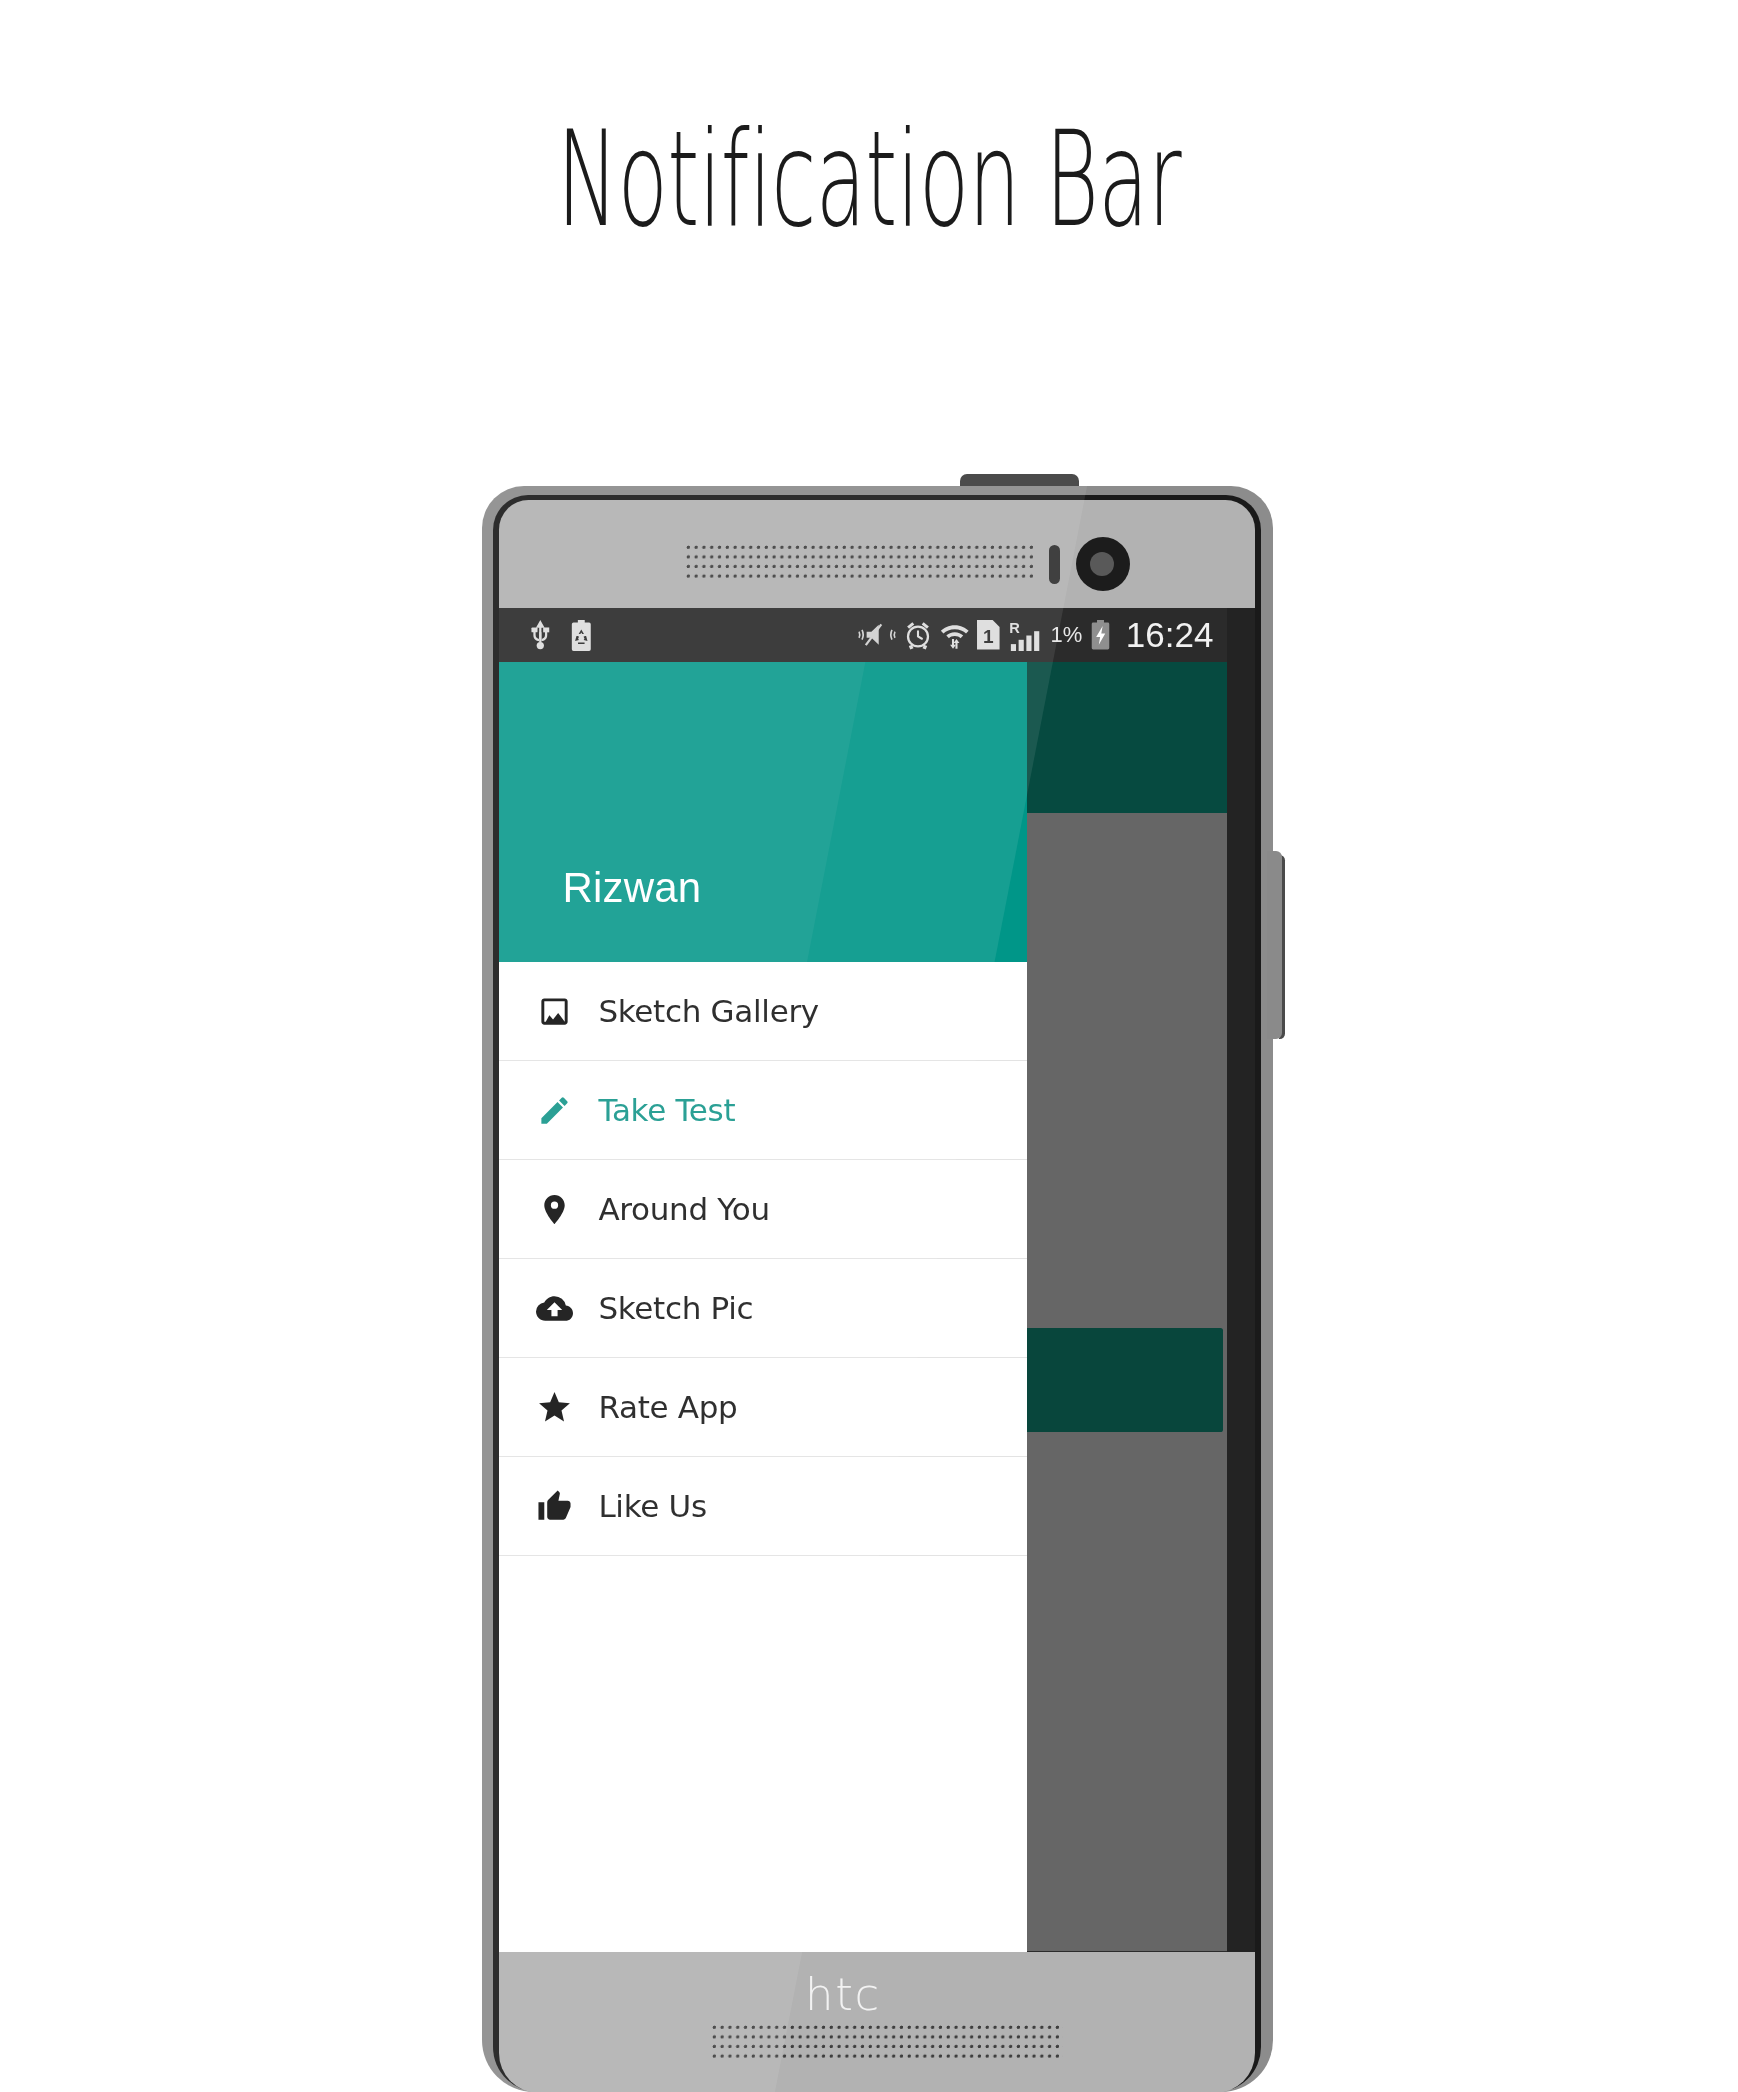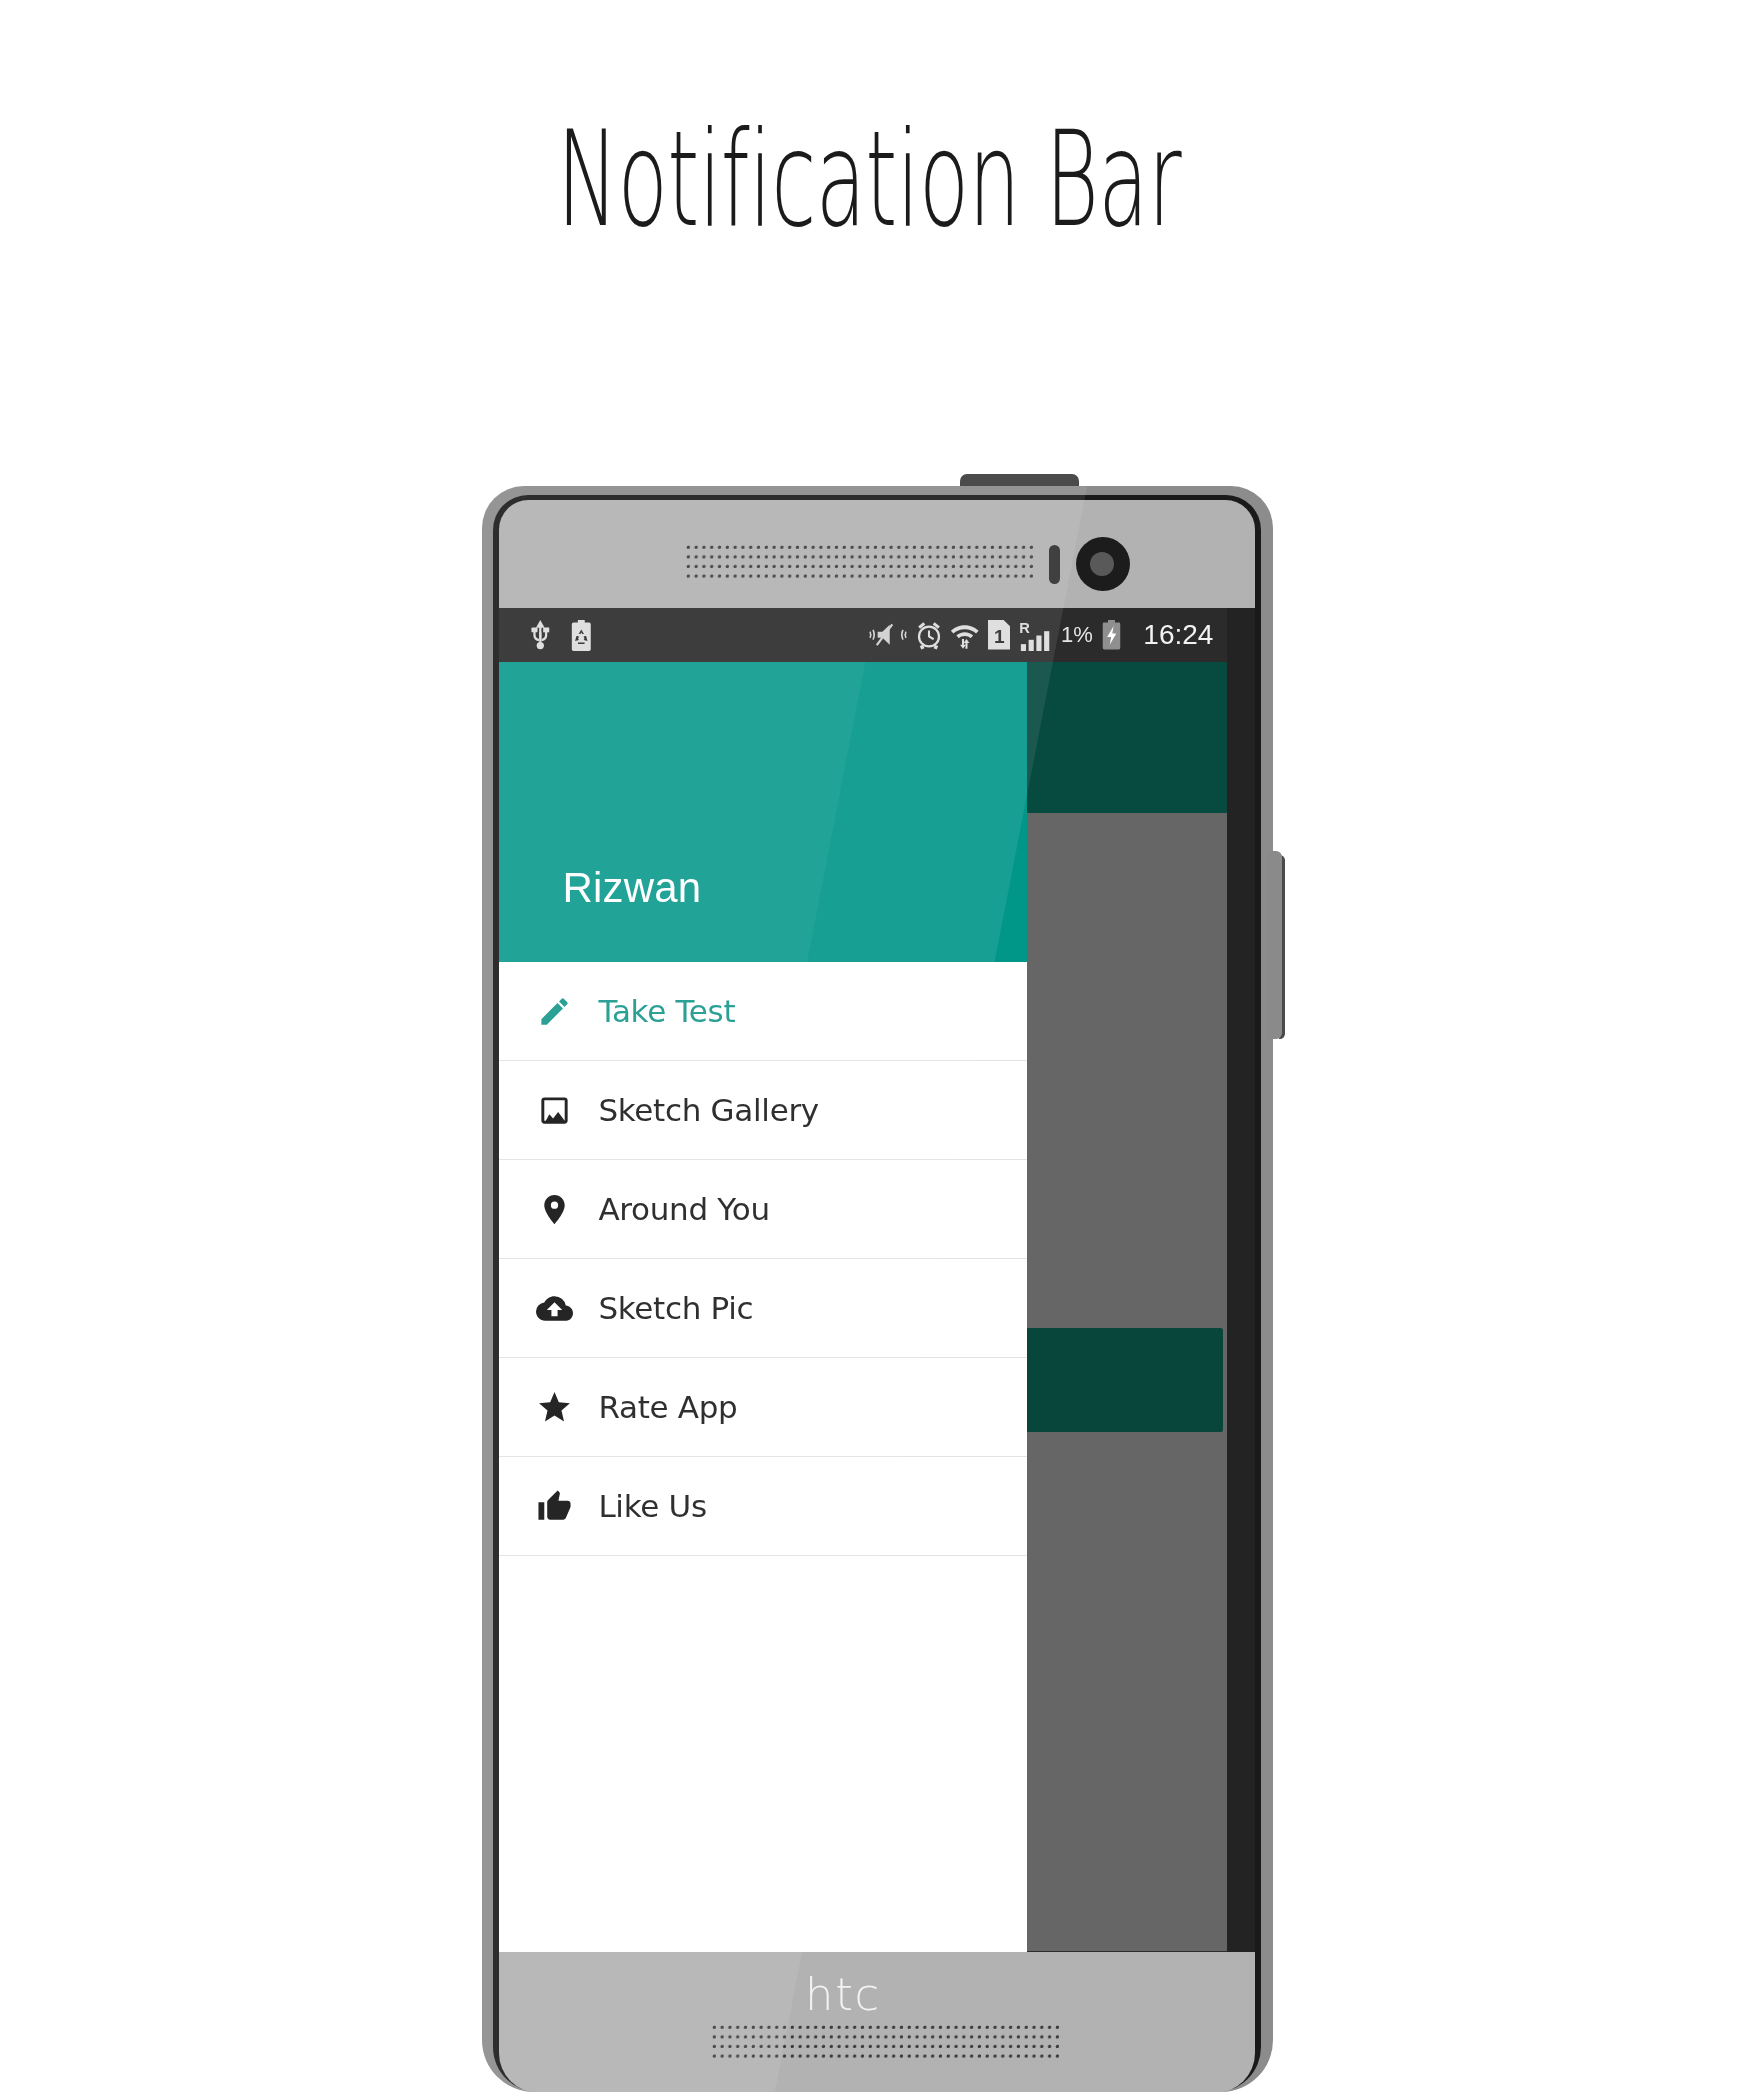--- a/index.html
+++ b/index.html
@@ -200,24 +200,24 @@
   }
   .sb-icon { display: block; }
   .sb-text {
     font-family: "Liberation Sans", sans-serif;
     font-size: 22px;
     color: #e6e6e6;
     letter-spacing: 0px;
   }
   .sb-clock {
     font-family: "Liberation Sans", sans-serif;
-    font-size: 28px;
+    font-size: 35px;
     color: #f2f2f2;
     letter-spacing: 0px;
-    margin-left: 14px;
+    margin-left: 7px;
   }
 
   
   #app-content {
     position: absolute;
     left: 0; top: 54px;
     width: 728px; height: 1290px;
   }
 
   
@@ -418,36 +418,36 @@
       <div class="scrim-toolbar"></div>
       <div class="scrim-body"></div>
       <div class="scrim-card"></div>
 
       <div id="drawer">
         <div id="drawer-header">
           <div id="drawer-username">Rizwan</div>
         </div>
         <div class="drawer-list">
 
+          <div class="drawer-item">
+            <span class="item-icon">
+              <svg width="35" height="35" viewBox="0 0 24 24" fill="#111111">
+                <path d="M21 19V5c0-1.1-.9-2-2-2H5c-1.1 0-2 .9-2 2v14c0 1.1.9 2 2 2h14c1.1 0 2-.9 2-2zM5 5h14v14H5V5zm3.5 9.5l2.5 3.01L14.5 13l4.5 6H6l2.5-4.5z"></path>
+              </svg>
+            </span>
+            <span class="item-label">Sketch Gallery</span>
+          </div>
+
           <div class="drawer-item selected">
             <span class="item-icon">
               <svg width="35" height="35" viewBox="0 0 24 24" fill="#17988c">
                 <path d="M3 17.25V21h3.75L17.81 9.94l-3.75-3.75L3 17.25zM20.71 7.04a.996.996 0 0 0 0-1.41l-2.34-2.34a.996.996 0 0 0-1.41 0l-1.83 1.83 3.75 3.75 1.83-1.83z"></path>
               </svg>
             </span>
             <span class="item-label">Take Test</span>
-          </div>
-
-          <div class="drawer-item">
-            <span class="item-icon">
-              <svg width="35" height="35" viewBox="0 0 24 24" fill="#111111">
-                <path d="M21 19V5c0-1.1-.9-2-2-2H5c-1.1 0-2 .9-2 2v14c0 1.1.9 2 2 2h14c1.1 0 2-.9 2-2zM5 5h14v14H5V5zm3.5 9.5l2.5 3.01L14.5 13l4.5 6H6l2.5-4.5z"></path>
-              </svg>
-            </span>
-            <span class="item-label">Sketch Gallery</span>
           </div>
 
           <div class="drawer-item">
             <span class="item-icon">
               <svg width="35" height="35" viewBox="0 0 24 24" fill="#111111">
                 <path d="M12 2C8.13 2 5 5.13 5 9c0 5.25 7 13 7 13s7-7.75 7-13c0-3.87-3.13-7-7-7zm0 9.5a2.5 2.5 0 0 1 0-5 2.5 2.5 0 0 1 0 5z"></path>
               </svg>
             </span>
             <span class="item-label">Around You</span>
           </div>

